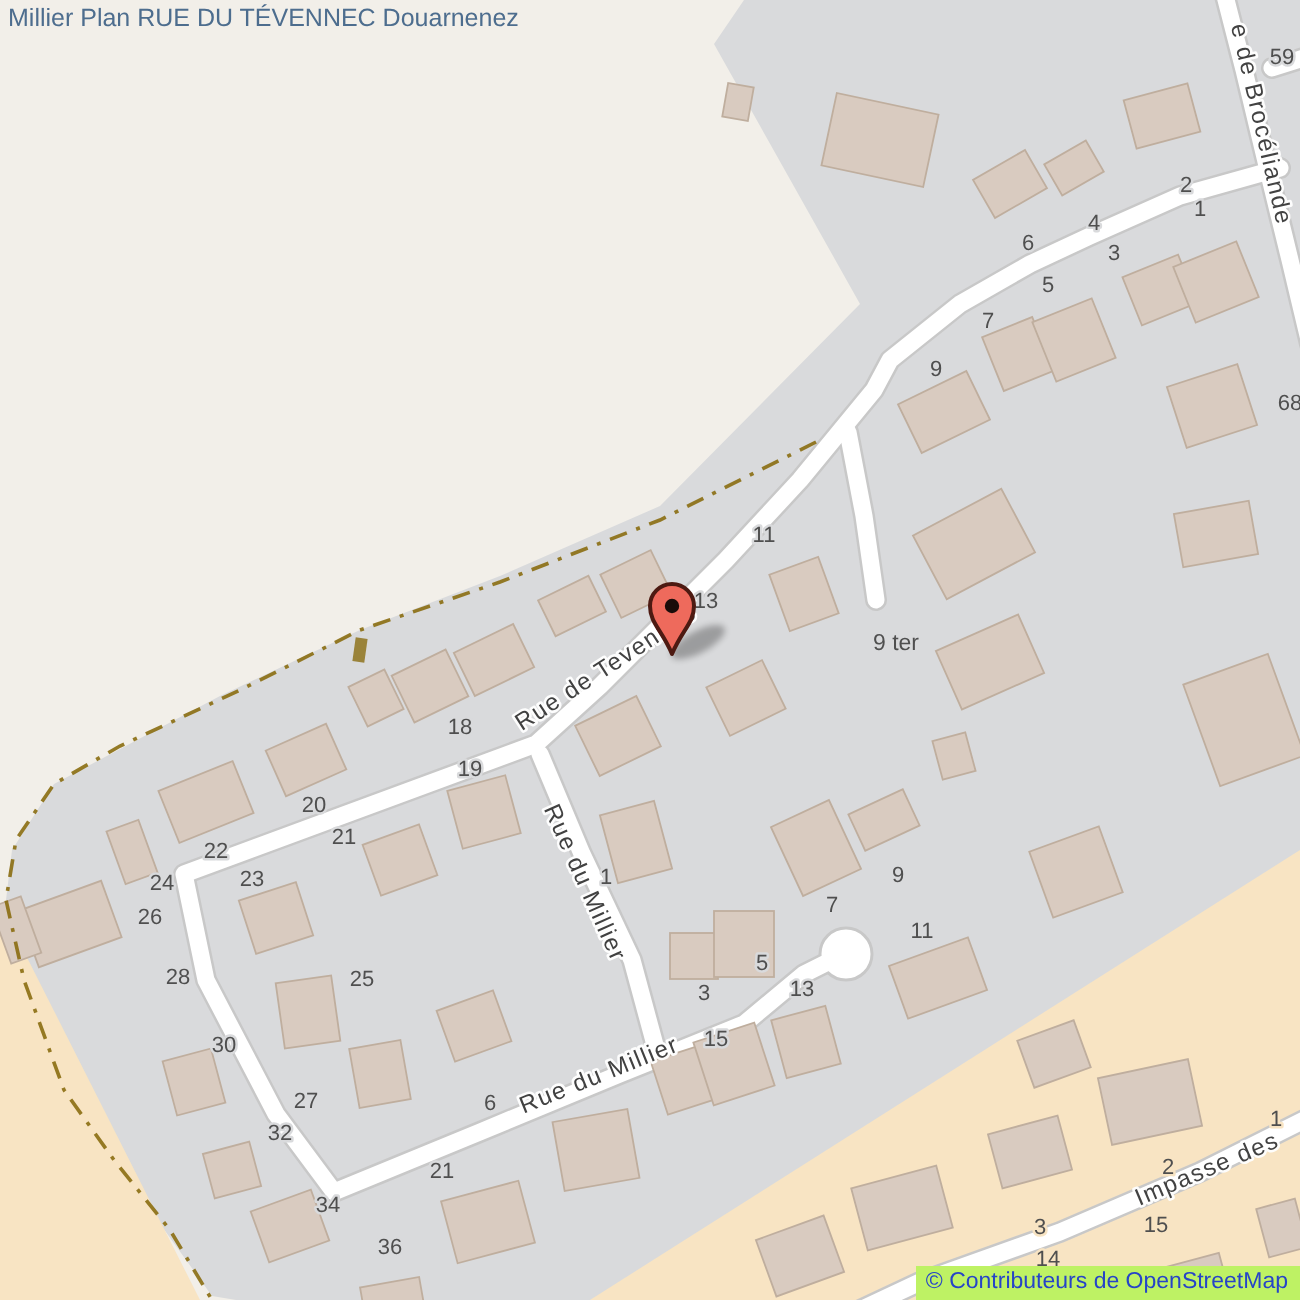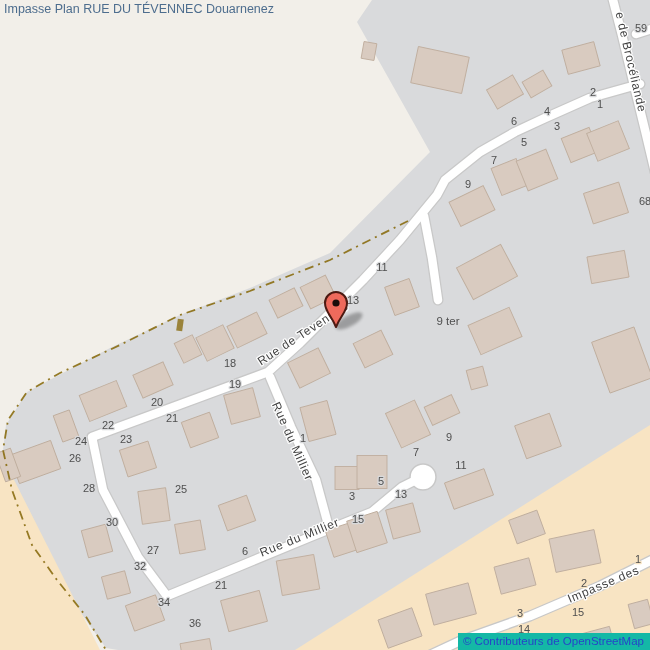--- a/index.html
+++ b/index.html
@@ -6,21 +6,21 @@
   #stage{position:relative;width:650px;height:650px;overflow:hidden;
          font-family:"Liberation Sans","DejaVu Sans",sans-serif;}
   svg{display:block}
   .hn{font-size:11px;fill:#4f4f4f;text-anchor:middle;paint-order:stroke;stroke-linejoin:round;}
   .hn.g{stroke:#d9dadc;stroke-width:2.5px;}
   .hn.o{stroke:#f8e4c3;stroke-width:2.5px;}
   .street{font-size:12px;fill:#383838;text-anchor:middle;letter-spacing:.8px;
           paint-order:stroke;stroke:#ffffff;stroke-width:2.6px;stroke-linejoin:round;opacity:.95;}
   .bld{fill:#d9cbc0;stroke:#bfae9e;stroke-width:.9;}
   #title{position:absolute;left:4px;top:2px;font-size:12.5px;color:#4d6d8e;}
-  #attrib{position:absolute;right:0;bottom:0;background:#14b8a6;padding:2px 6px 3px 5px;
+  #attrib{position:absolute;right:0;bottom:0;background:#bef264;padding:2px 6px 3px 5px;
           font-size:11.5px;color:#2644c8;}
 </style>
 </head>
 <body>
 
 <div id="stage">
   <svg width="650" height="650" viewBox="0 0 650 650">
     <defs>
       <filter id="blur1" x="-50%" y="-50%" width="200%" height="200%">
         <feGaussianBlur stdDeviation="1.6"></feGaussianBlur>
@@ -171,15 +171,15 @@
     <text class="street" transform="translate(605,588) rotate(-23)">Impasse des</text>
     <text class="hn g" x="448" y="325" style="font-size:11.5px">9 ter</text>
 
     <g>
       <ellipse cx="349" cy="321" rx="15" ry="5.5" transform="rotate(-28 349 321)" fill="#000" opacity=".28" filter="url(#blur1)"></ellipse>
       <path d="M336,327 C331,315 325,311.5 325,303 A11,11 0 1 1 347,303 C347,311.5 341,315 336,327 Z" fill="#ee6a5c" stroke="#4d1a12" stroke-width="2" stroke-linejoin="round"></path>
       <circle cx="336" cy="303" r="3.6" fill="#1a0c0a"></circle>
     </g>
   </svg>
 
-  <div id="title">Impasse Plan RUE DU TÉVENNEC Douarnenez</div>
+  <div id="title">Millier Plan RUE DU TÉVENNEC Douarnenez</div>
   <div id="attrib">© Contributeurs de OpenStreetMap</div>
 </div>
 
 </body></html>

